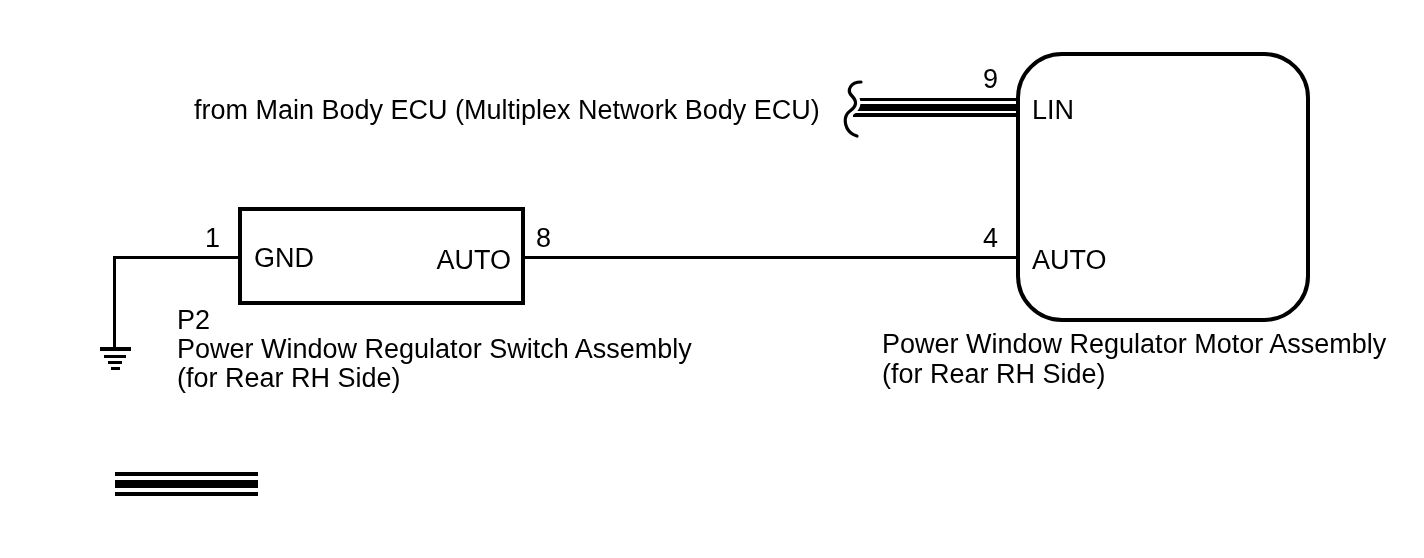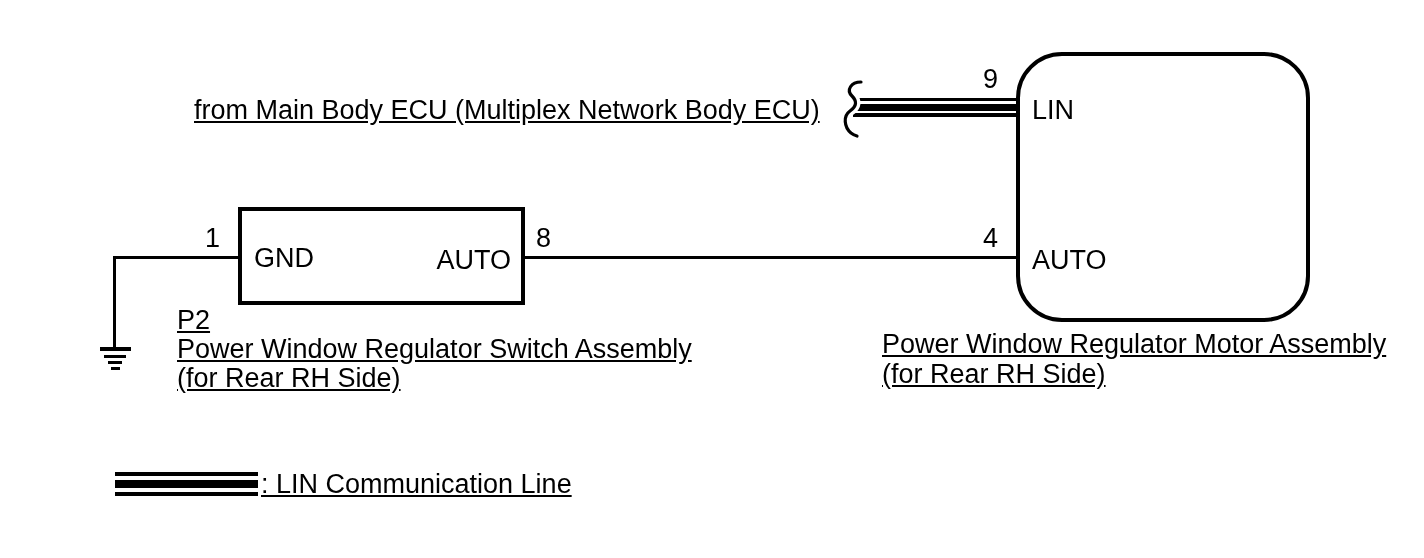--- a/index.html
+++ b/index.html
@@ -15,21 +15,20 @@
     font-family: "Liberation Sans", sans-serif;
     color: #000000;
     overflow: hidden;
   }
   .abs { position: absolute; }
   .txt {
     font-size: 27px;
     line-height: 28px;
     white-space: nowrap;
     color: #000;
-    text-decoration: underline;
   }
   .pin {
     font-size: 27px;
     line-height: 27px;
     white-space: nowrap;
     text-align: right;
   }
   .comp-box {
     box-sizing: border-box;
     border: 4px solid #000;
@@ -112,15 +111,14 @@
     <div class="caption-line">Power Window Regulator Switch Assembly</div>
     <div class="caption-line">(for Rear RH Side)</div>
   </div>
 
   <div class="abs txt" style="left:882px; top:329px; line-height:30px;">
     <div class="caption-line">Power Window Regulator Motor Assembly</div>
     <div class="caption-line">(for Rear RH Side)</div>
   </div>
 
   <div class="abs lin-swatch" style="left:115px; top:472px; width:143px; height:24px;"></div>
-  <div class="abs txt" style="left:261px; top:470px;">: LIN Communication Line</div>
 
 </div>
 
 </body></html>

